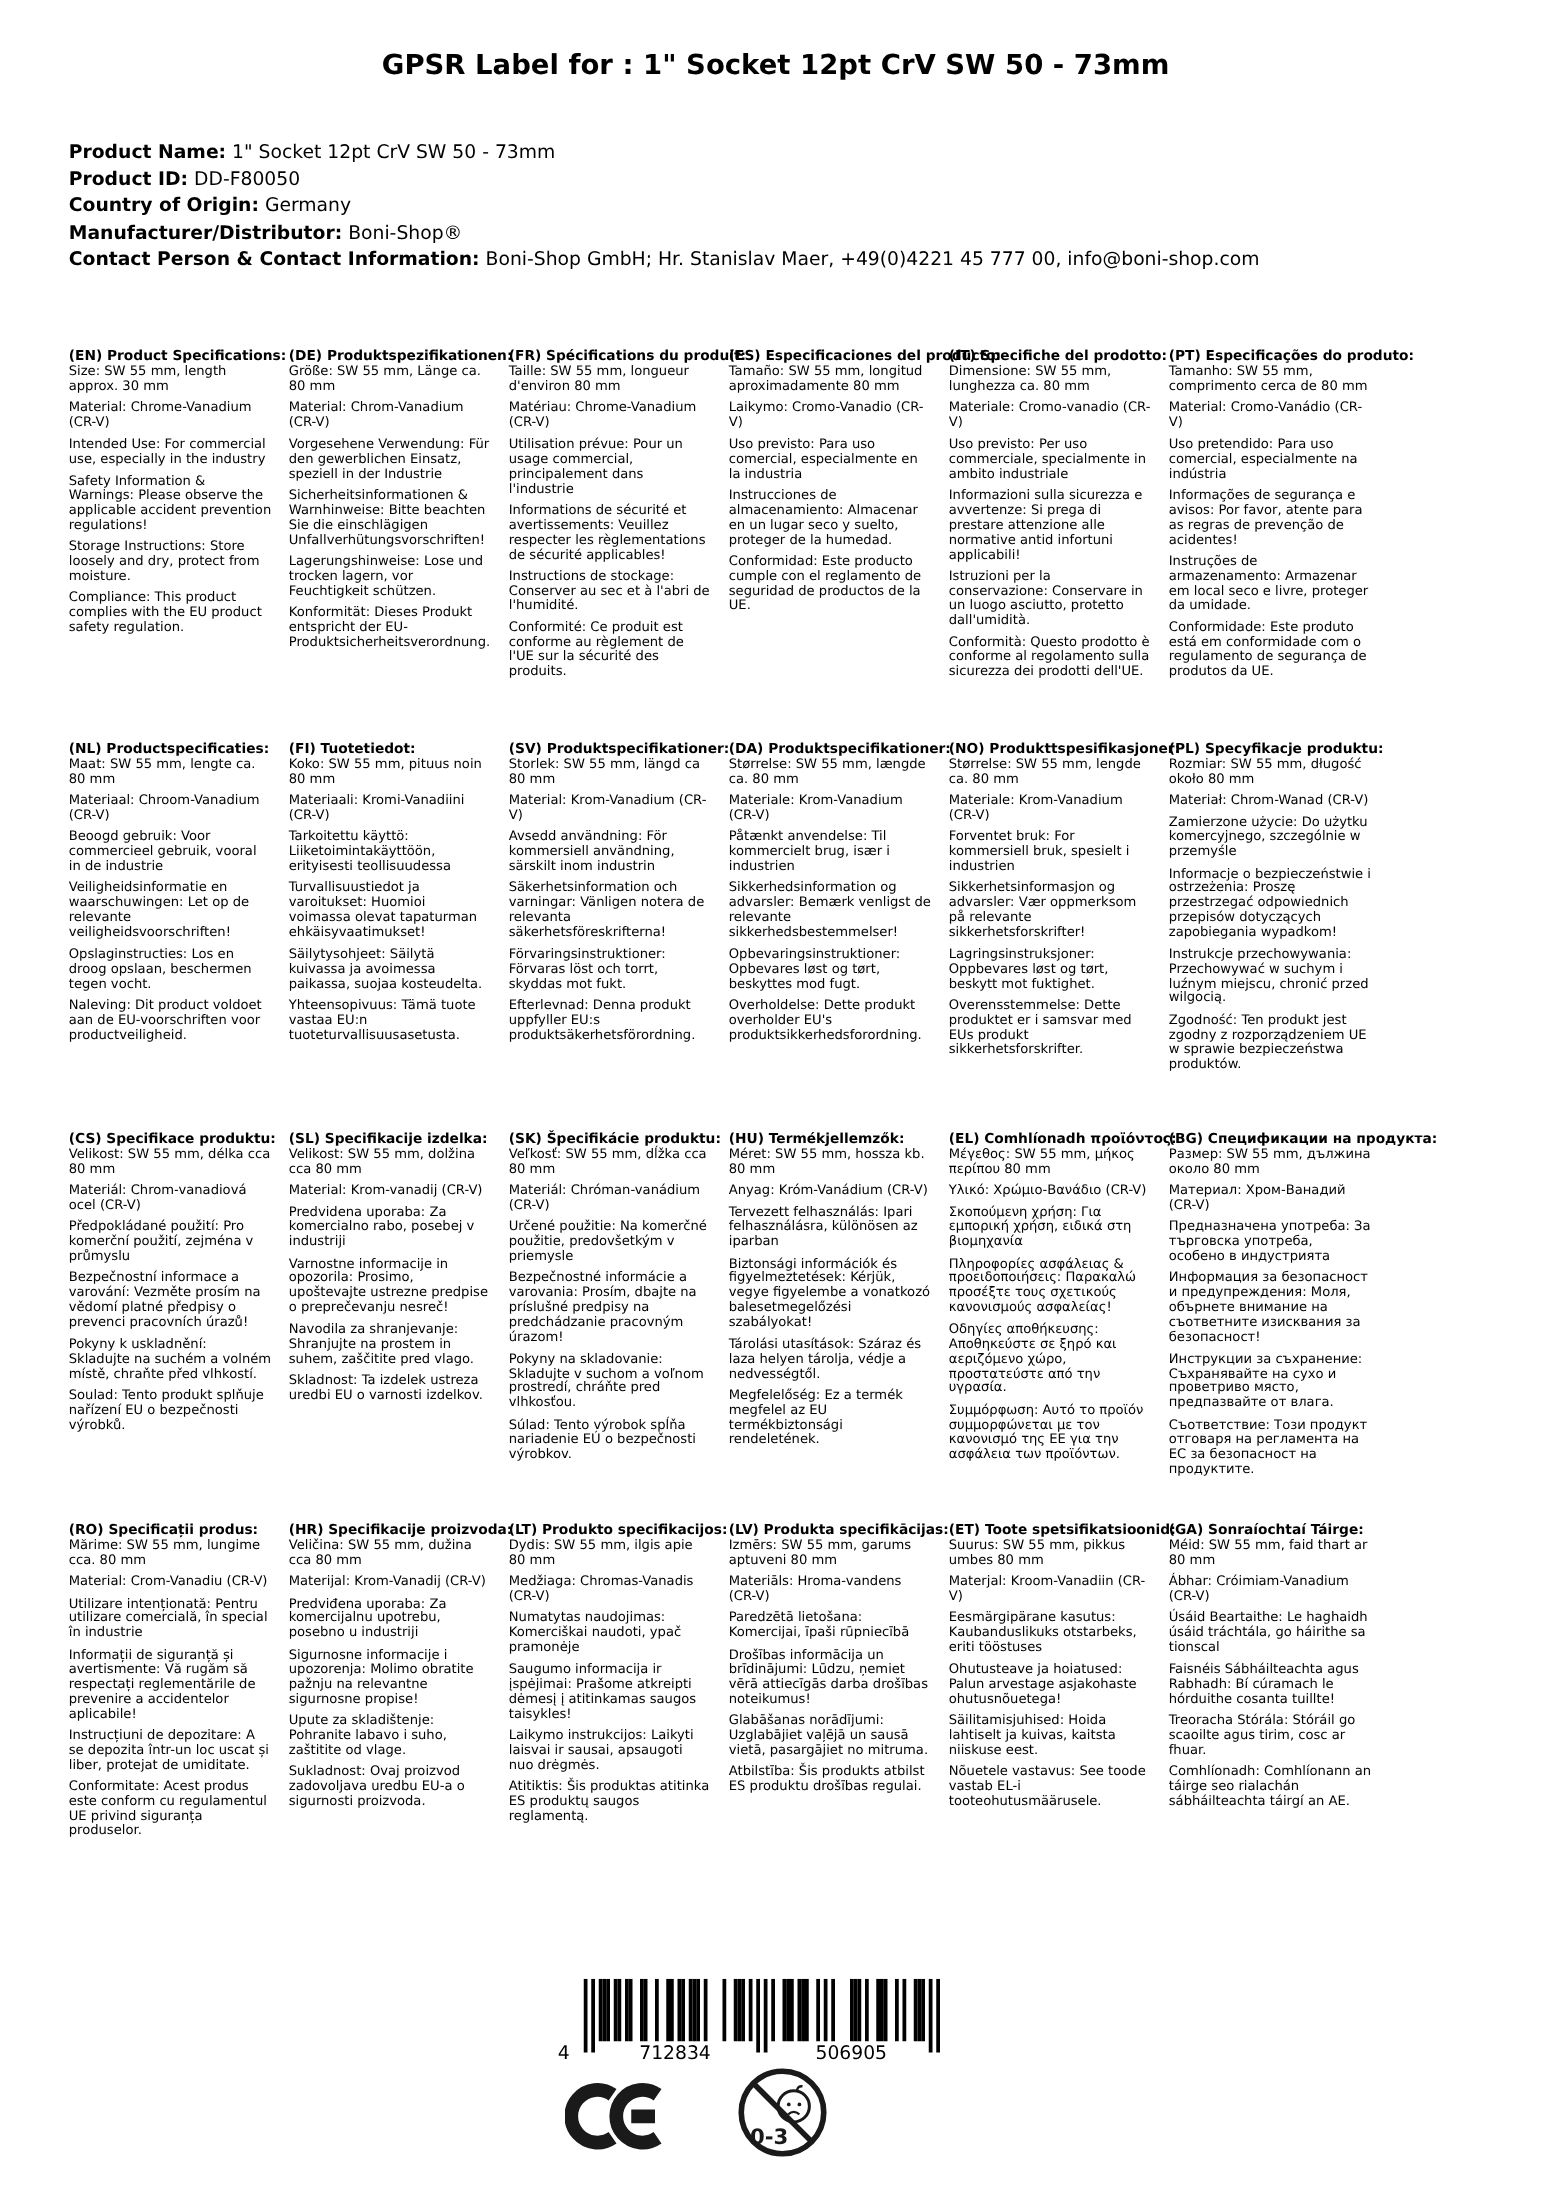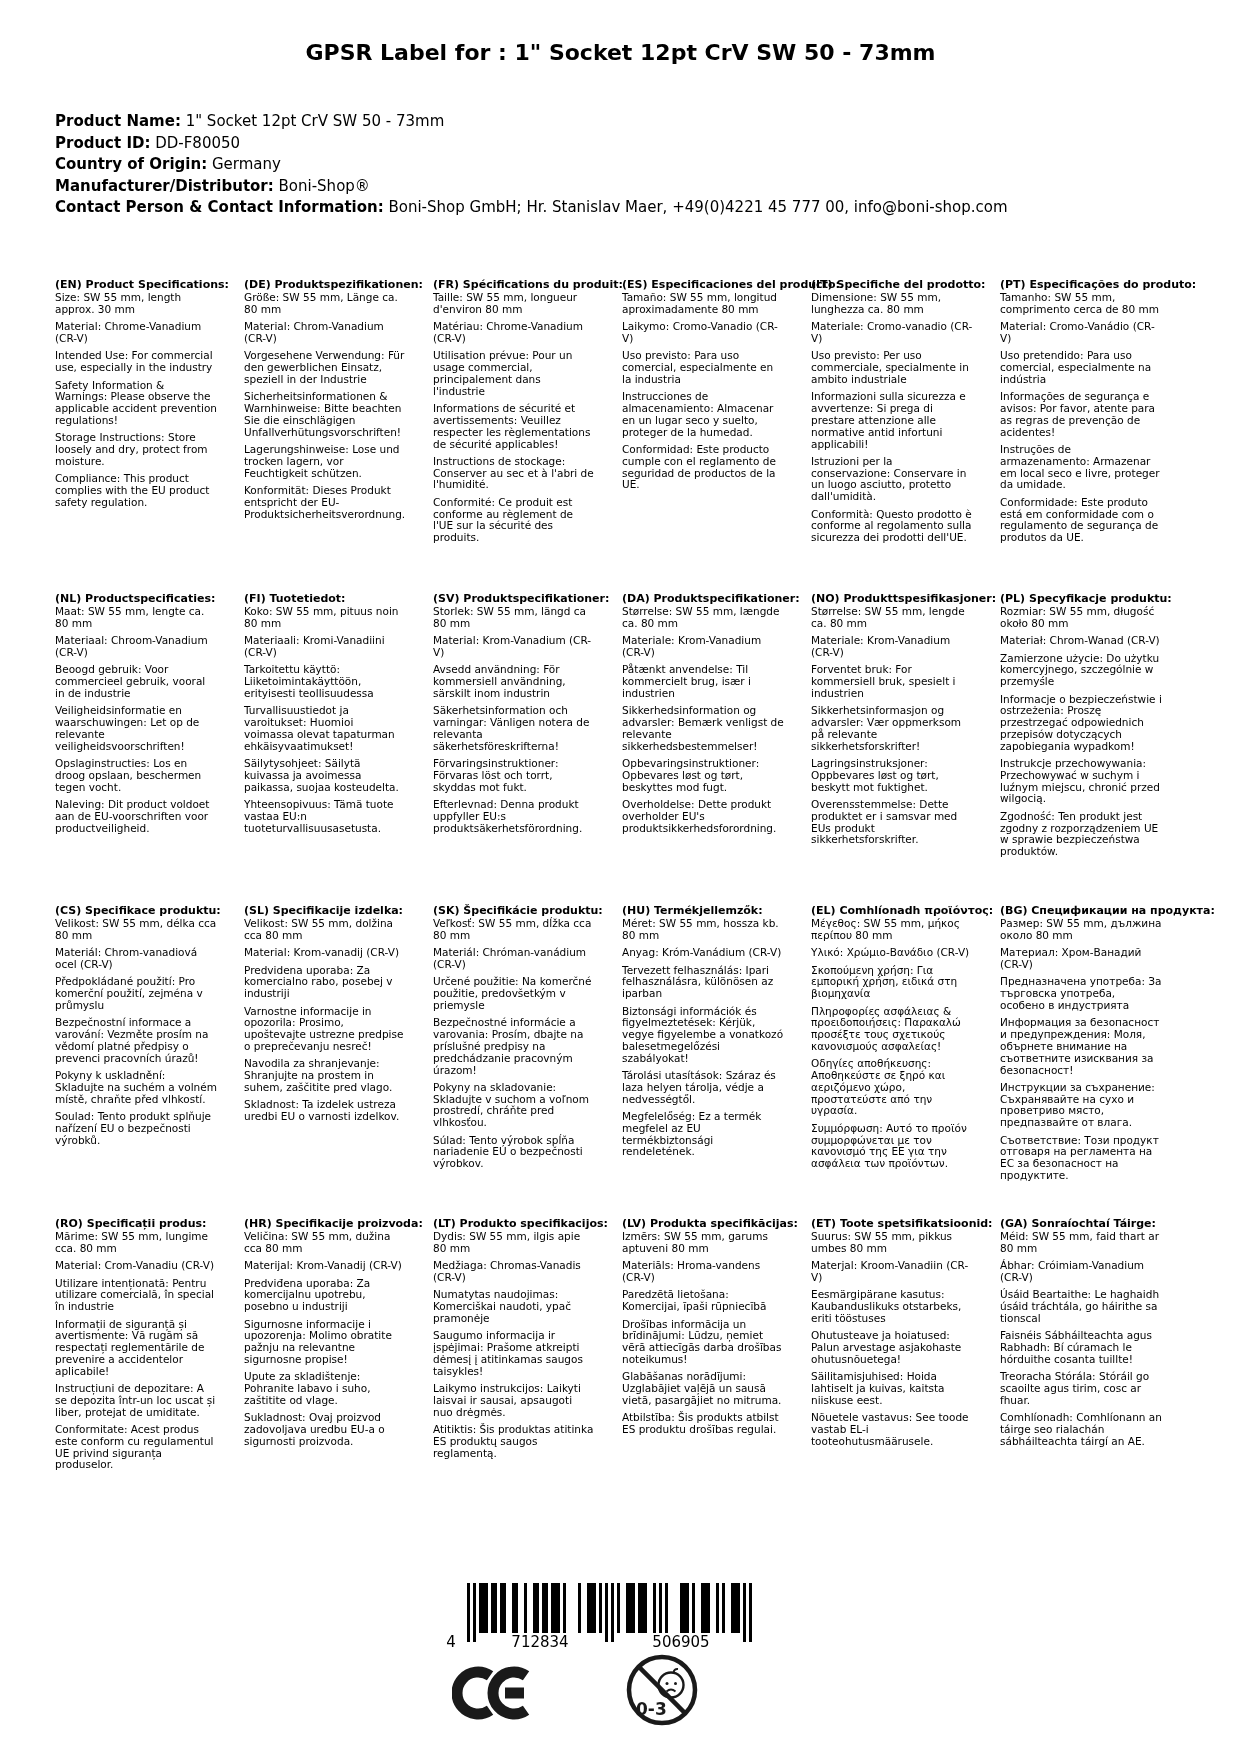--- a/index.html
+++ b/index.html
@@ -2,28 +2,28 @@
 <html><head>
 <meta charset="utf-8">
 <style>
   html,body{margin:0;padding:0;background:#ffffff;}
   .page{position:relative;width:1241px;height:1754px;background:#fff;color:#000;
         font-family:"DejaVu Sans","Liberation Sans",sans-serif;overflow:hidden;}
   .title{padding-top:40px;text-align:center;font-size:22px;font-weight:bold;}
   .product-info{margin:46px 0 0 55px;font-size:15px;line-height:21.5px;}
   .pi-label{font-weight:bold;}
   .grid{margin:60px 0 12px 55px;display:grid;grid-template-columns:repeat(6,162px);
-        column-gap:27px;grid-template-rows:314px 312px 313px auto;}
+        column-gap:14px;grid-template-rows:314px 312px 313px auto;}
   .lang-block{width:162px;font-size:10.5px;line-height:11.8px;}
   .lang-head{font-weight:bold;font-size:11px;white-space:nowrap;margin:0 0 2px 0;}
   .lang-block p{margin:0 0 5.5px 0;overflow-wrap:break-word;}
   .barcode-wrap{position:absolute;left:443px;top:1583px;}
   .barcode-wrap text{font-family:"DejaVu Sans","Liberation Sans",sans-serif;font-size:15px;fill:#000;}
   .ce-wrap{position:absolute;left:452px;top:1662px;}
-  .age-wrap{position:absolute;left:624px;top:1652px;}
+  .age-wrap{position:absolute;left:588px;top:1652px;}
   svg rect{fill:#000;}
 </style>
 </head>
 <body>
 
 <div class="page">
 
   <div class="title">GPSR Label for : 1" Socket 12pt CrV SW 50 - 73mm</div>
 
   <div class="product-info">

